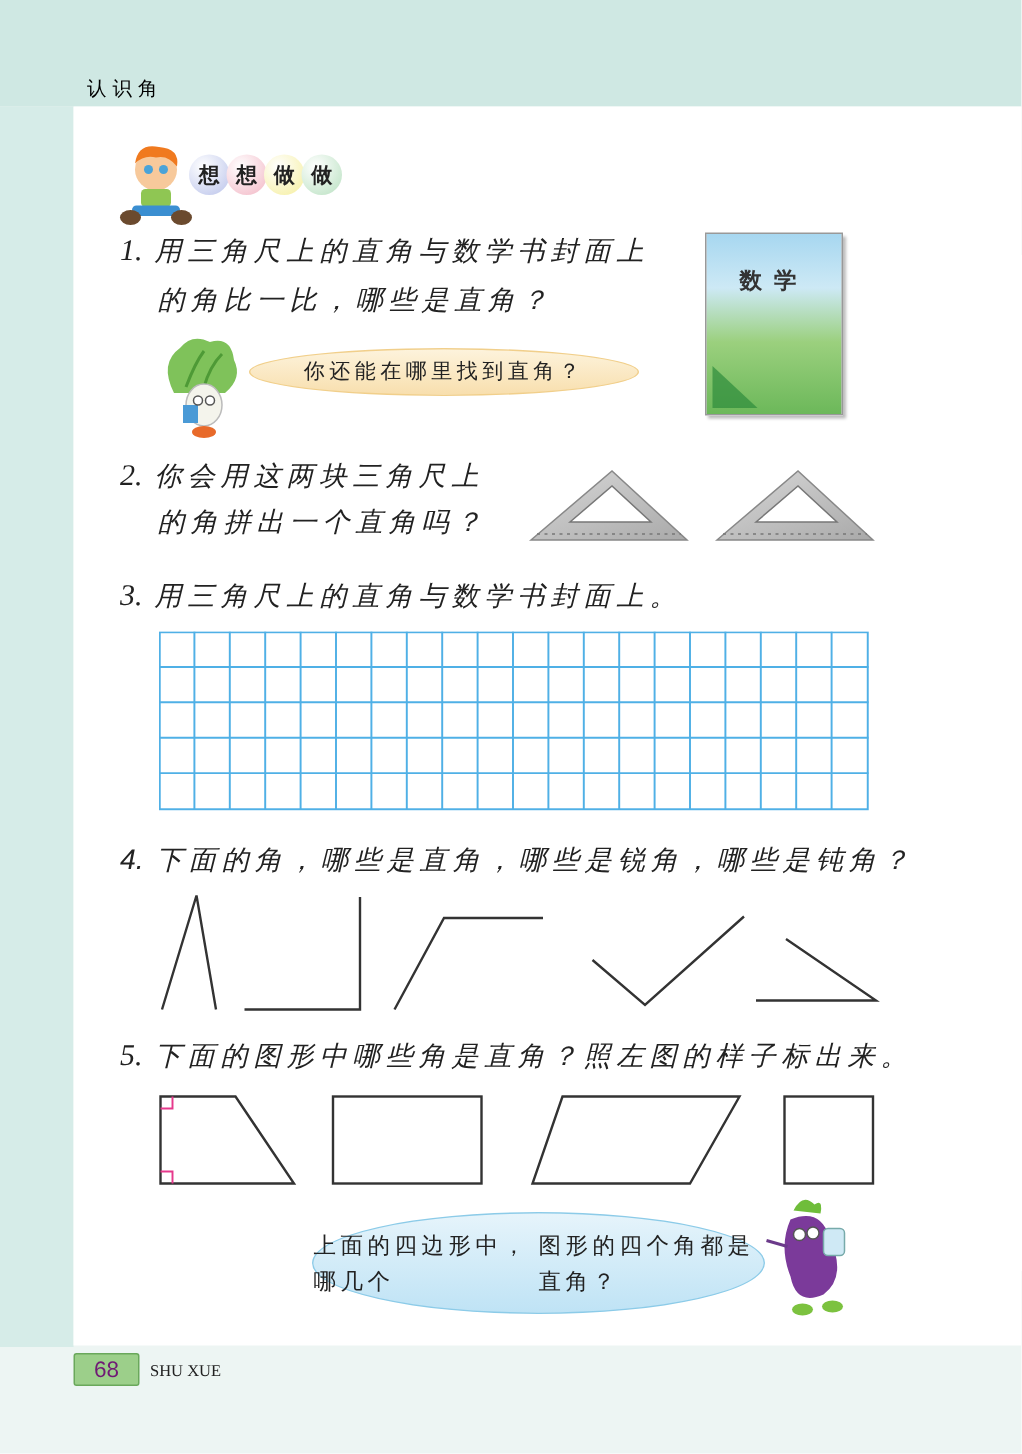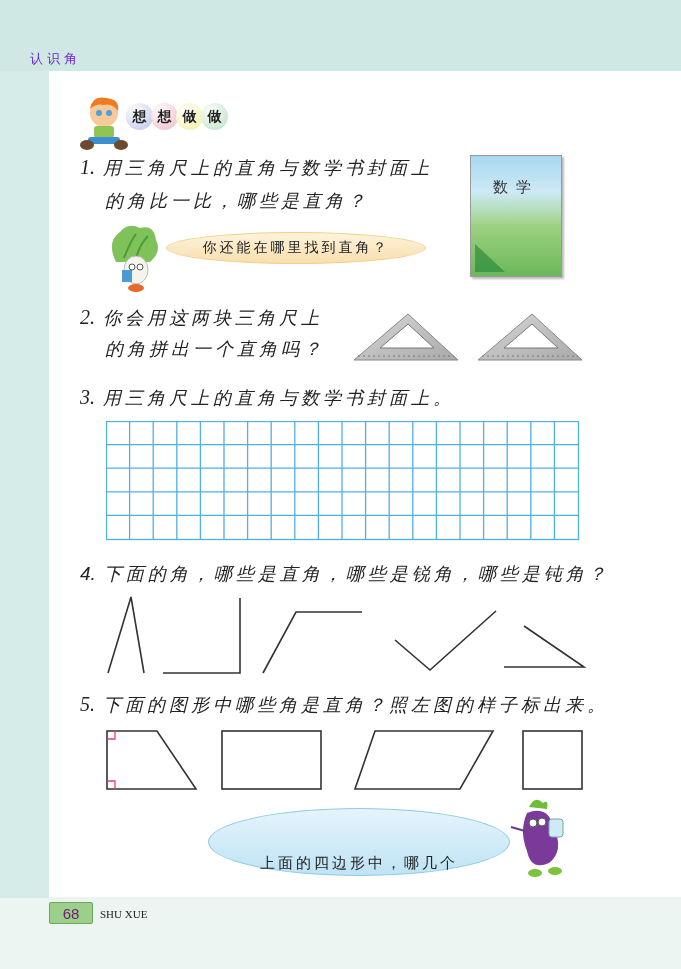--- a/index.html
+++ b/index.html
@@ -5,43 +5,43 @@
   html, body { margin: 0; padding: 0; }
   body {
     width: 681px; height: 969px; position: relative; overflow: hidden;
     background: #edf5f3;
     font-family: "DejaVu Serif", serif;
     color: #222;
   }
   .top-band { position: absolute; left: 0; top: 0; width: 681px; height: 71px; background: #cfe8e3; }
   .left-band { position: absolute; left: 0; top: 71px; width: 49px; height: 827px; background: #d6ece8; }
   .white-page { position: absolute; left: 49px; top: 71px; width: 632px; height: 826px; background: #ffffff; }
-  .chapter-title { position: absolute; left: 30px; top: 50px; font-size: 13px; letter-spacing: 4px; color: #6d28d9; }
+  .chapter-title { position: absolute; left: 58px; top: 50px; font-size: 13px; letter-spacing: 4px; color: #000000; }
 
   .abs { position: absolute; }
   .q-text { font-size: 18px; letter-spacing: 4px; line-height: 22px; white-space: nowrap; font-style: italic; }
   .q-num { font-family: "Liberation Serif", serif; font-size: 20px; letter-spacing: 0; margin-right: 8px; }
   .q-num-sans { font-family: "Liberation Sans", sans-serif; font-size: 19px; letter-spacing: 0; margin-right: 8px; }
 
   .balls { position: absolute; left: 128px; top: 103px; display: flex; }
   .ball { width: 27px; height: 27px; border-radius: 50%; display: flex; align-items: center; justify-content: center;
           font-size: 14px; font-weight: bold; color: #222; margin-left: -2px; }
 
   .speech1 { position: absolute; left: 166px; top: 232px; width: 258px; height: 30px; border-radius: 50%;
              background: linear-gradient(#fdf3dc, #f8dfae); border: 1px solid #f1cf8b;
              display: flex; align-items: center; justify-content: center; font-size: 14px; letter-spacing: 3px; text-align: right; }
   .speech2 { position: absolute; left: 208px; top: 808px; width: 300px; height: 66px; border-radius: 50%;
              background: linear-gradient(#e6f4fb, #bfe3f5); border: 1px solid #8ccbe8;
-             display: flex; flex-direction: column; align-items: center; justify-content: flex-end;
+             display: flex; flex-direction: row; align-items: center; justify-content: center;
              font-size: 15px; letter-spacing: 3px; line-height: 24px; }
 
   .book { position: absolute; left: 470px; top: 155px; width: 90px; height: 120px; border: 1px solid #999;
           background: linear-gradient(180deg, #a7d7f0 0%, #cde9f5 30%, #9bd07e 60%, #6cb85a 100%);
           box-shadow: 2px 2px 2px #bbb; }
-  .book-title { position: absolute; left: 0; width: 100%; top: 22px; text-align: center; font-size: 15px; font-weight: normal; color: #333; letter-spacing: 8px; }
+  .book-title { position: absolute; left: 0; width: 100%; top: 22px; text-align: center; font-size: 15px; font-weight: bold; color: #333; letter-spacing: 8px; }
 
   .page-badge { position: absolute; left: 49px; top: 902px; width: 42px; height: 20px; background: #9ccf8a;
                 border: 1px solid #6aa85b; border-radius: 2px; font-family: "Liberation Sans", sans-serif;
                 font-size: 15px; color: #701a75; display: flex; align-items: center; justify-content: center; }
   .footer-text { position: absolute; left: 100px; top: 908px; font-family: Liberation Serif, serif; font-size: 11px; color: #222; }
 </style>
 </head>
 <body>
 
 <div class="top-band"></div>
@@ -175,20 +175,21 @@
     <rect x="523" y="6" width="59" height="58"></rect>
   </g>
   <g stroke="#e6398c" stroke-width="1.3" fill="none">
     <polyline points="107,14 115,14 115,6"></polyline>
     <polyline points="107,56 115,56 115,64"></polyline>
   </g>
 </svg>
 
 <div class="speech2">
   <span>上面的四边形中，哪几个</span>
+  <span>图形的四个角都是直角？</span>
 </div>
 
 <svg class="abs" style="left:505px;top:795px" width="70" height="85">
   <path d="M24 12 Q30 0 38 8 Q44 4 42 14 Z" fill="#6fbd3a"></path>
   <path d="M22 18 Q42 10 48 30 Q60 56 44 68 Q26 76 22 56 Q14 36 22 18Z" fill="#7b3a9a"></path>
   <rect x="44" y="24" width="14" height="18" rx="3" fill="#cfe9f5" stroke="#7aa"></rect>
   <circle cx="28" cy="28" r="4" fill="#fff" stroke="#555"></circle>
     <circle cx="37" cy="27" r="4" fill="#fff" stroke="#555"></circle>
   <line x1="20" y1="36" x2="6" y2="32" stroke="#6b3a8a" stroke-width="2"></line>
   <ellipse cx="30" cy="78" rx="7" ry="4" fill="#7cc23f"></ellipse>

